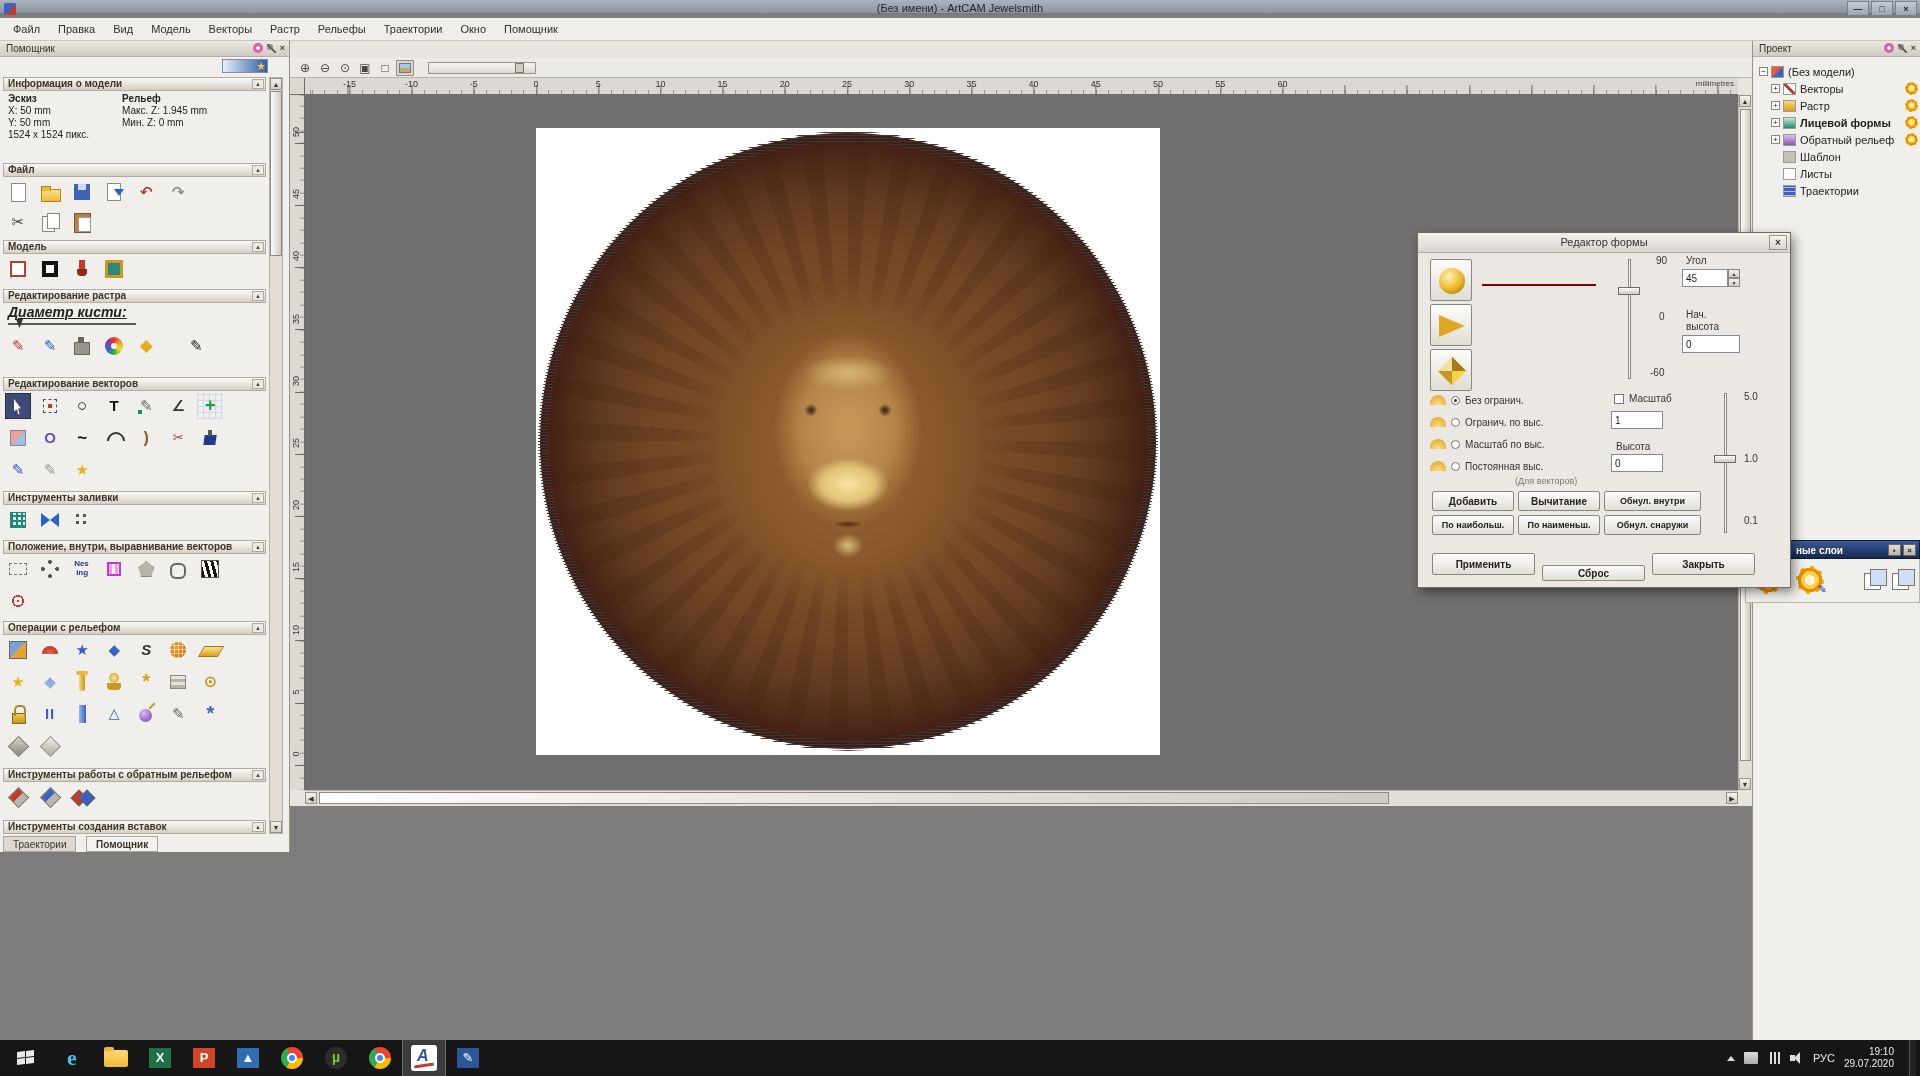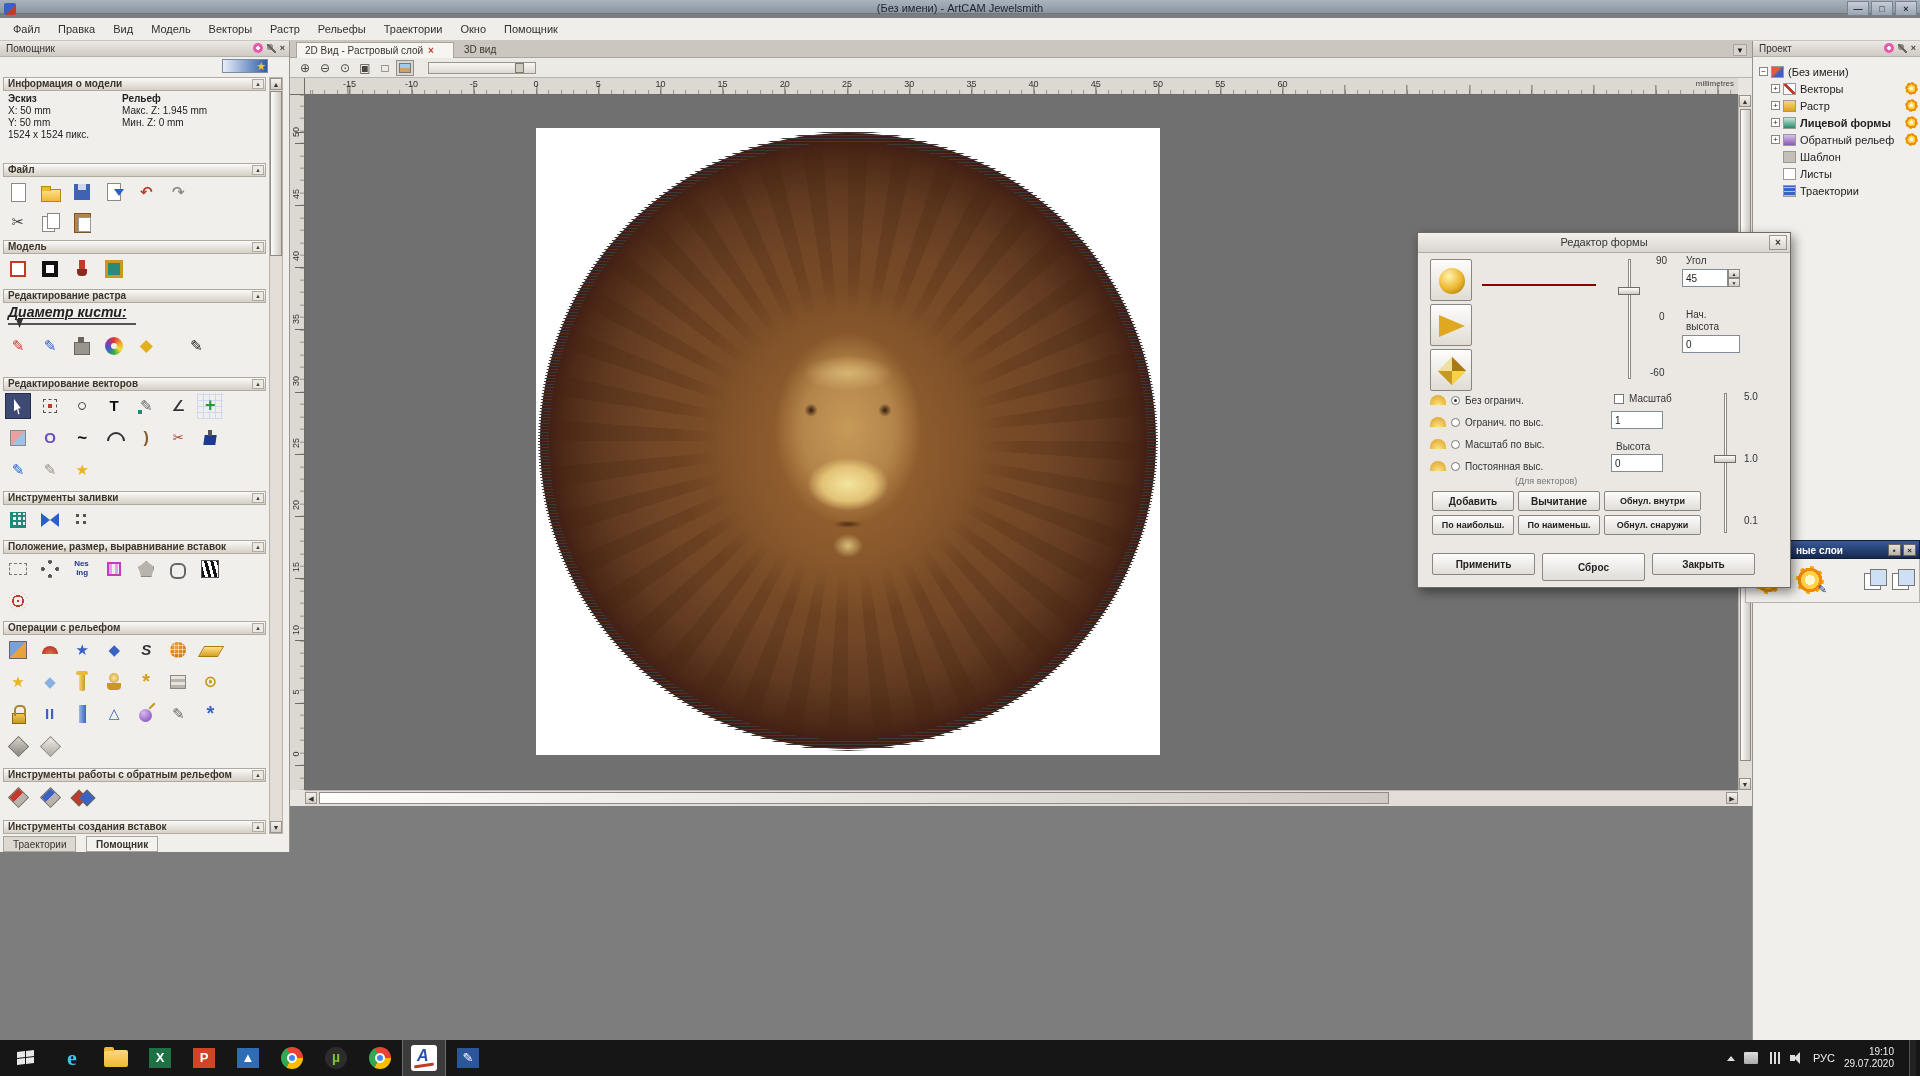--- a/index.html
+++ b/index.html
@@ -371,21 +371,21 @@
       <span>Инструменты заливки</span>
       <b class="secbtn">▲</b>
     </div>
     <div class="trow" style="top:466px">
       <b class="ti icn-grid"></b>
       <b class="ti icn-bowtie"></b>
       <b class="ti icn-dots"></b>
     </div>
 
     <div class="sec" style="top:499px">
-      <span>Положение, размер, выравнивание вставок</span>
+      <span>Положение, внутри, выравнивание векторов</span>
       <b class="secbtn">▲</b>
     </div>
     <div class="trow" style="top:515px">
       <b class="ti icn-dashrect"></b>
       <b class="ti icn-circdots"></b>
       <b class="ti icn-nes"></b>
       <b class="ti icn-magenta"></b>
       <b class="ti icn-penta"></b>
       <b class="ti icn-mirror"></b>
       <b class="ti icn-zebra"></b>
@@ -449,29 +449,20 @@
     <div class="btab active" style="left:86px"><span>Помощник</span></div>
 
     <div class="sbv" style="left:269px;top:36px;width:14px;height:757px">
       <b class="sbarrow" style="left:0;top:0">▲</b>
       <i class="sbthumb" style="top:13px;height:165px"></i>
       <b class="sbarrow" style="left:0;bottom:0">▼</b>
     </div>
   </div>
 
   <div id="workspace">
-    <div id="tabbar">
-      <div class="vtab active" style="left:6px;width:158px">
-        <span>2D Вид - Растровый слой</span><i class="tab-x">×</i>
-      </div>
-      <div class="vtab" style="left:166px;width:62px">
-        <span>3D вид</span>
-      </div>
-      <b id="tab-dd">▼</b>
-    </div>
     <div id="ws-toolbar">
       <b class="wti">⊕</b>
       <b class="wti">⊖</b>
       <b class="wti">⊙</b>
       <b class="wti">▣</b>
       <b class="wti">□</b>
       <b class="wti pressed">
           <i class="mini-img"></i>
         </b>
       <div id="brush-slider2">
@@ -537,21 +528,21 @@
       <span class="phicons">
         <b class="flower"></b>
         <b class="pin"></b>
         <b class="hx">×</b>
       </span>
     </div>
     <div id="ptree">
         <div class="tnode" style="padding-left: 2px;">
           <b class="exp">−</b>
           <i class="nico c0"></i>
-          <span class="tlabel">(Без имени)</span>
+          <span class="tlabel">(Без модели)</span>
         </div>
         <div class="tnode" style="padding-left: 14px;">
           <b class="exp">+</b>
           <i class="nico c1"></i>
           <span class="tlabel">Векторы</span>
           <i class="sun"></i>
         </div>
         <div class="tnode" style="padding-left: 14px;">
           <b class="exp">+</b>
           <i class="nico c2"></i>
@@ -672,21 +663,21 @@
       <span class="stick" style="left:326px;top:200px">1.0</span>
       <span class="stick" style="left:326px;top:262px">0.1</span>
 
       <b class="btn" style="left:14px;top:238px;width:82px;height:20px">Добавить</b>
       <b class="btn" style="left:100px;top:238px;width:82px;height:20px">Вычитание</b>
       <b class="btn" style="left:186px;top:238px;width:97px;height:20px;font-size:9px">Обнул. внутри</b>
       <b class="btn" style="left:14px;top:262px;width:82px;height:20px;font-size:9px">По наибольш.</b>
       <b class="btn" style="left:100px;top:262px;width:82px;height:20px;font-size:9px">По наименьш.</b>
       <b class="btn" style="left:186px;top:262px;width:97px;height:20px;font-size:9px">Обнул. снаружи</b>
       <b class="btn" style="left:14px;top:300px;width:103px;height:22px">Применить</b>
-      <b class="btn" style="left:124px;top:300px;width:103px;height:28px">Сброс</b>
+      <b class="btn" style="left:124px;top:312px;width:103px;height:16px">Сброс</b>
       <b class="btn" style="left:234px;top:300px;width:103px;height:22px">Закрыть</b>
     </div>
   </div>
 
   <div id="taskbar">
     <div id="start-btn">
         <b class="flag">
           <i></i>
           <i></i>
           <i></i>

